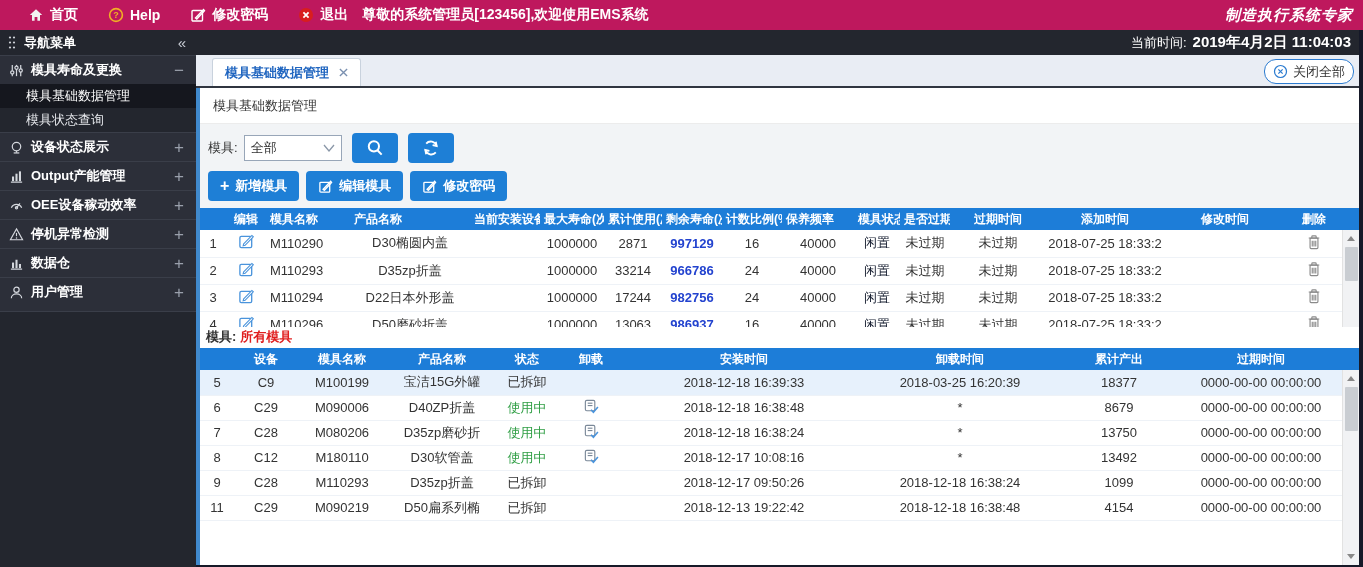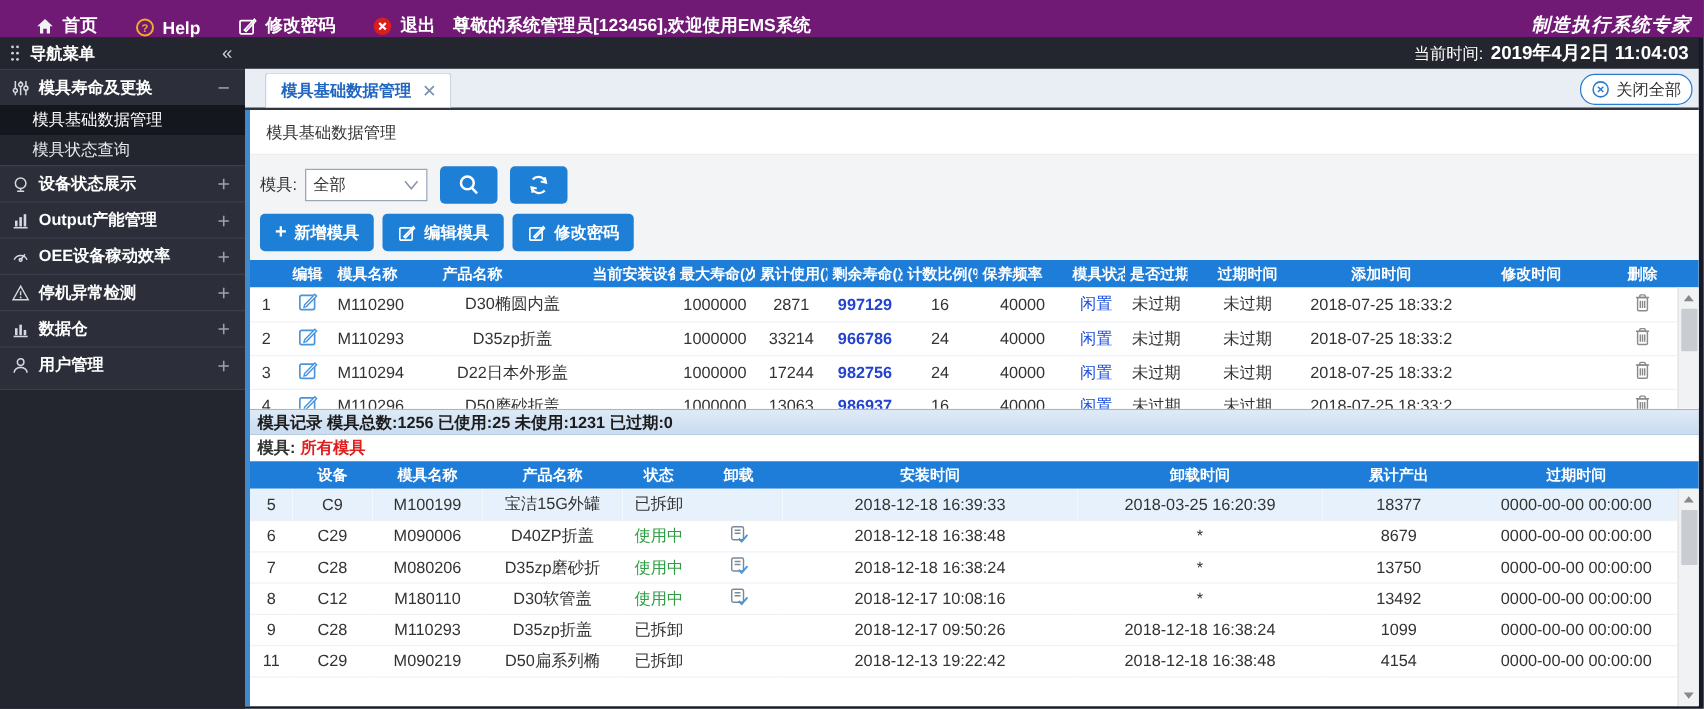--- a/index.html
+++ b/index.html
@@ -1,20 +1,20 @@
 <!DOCTYPE html>
 <html><head>
 <meta charset="utf-8">
 <style>
   *{margin:0;padding:0;box-sizing:border-box;}
   html,body{width:1363px;height:567px;overflow:hidden;}
   body{font-family:"Liberation Sans","DejaVu Sans",sans-serif;background:#161928;position:relative;font-size:13px;}
 
   
-  .topbar{position:absolute;top:0;left:0;width:1363px;height:30px;background:#701a75;display:flex;align-items:flex-end;color:#fff;}
+  .topbar{position:absolute;top:0;left:0;width:1363px;height:30px;background:#be185d;display:flex;align-items:center;color:#fff;}
   .tb-item{display:flex;align-items:center;gap:6px;margin-left:30px;font-weight:bold;font-size:14px;cursor:default;}
   .tb-item:first-child{margin-left:28px;}
   .tb-welcome{margin-left:14px;font-weight:bold;font-size:14px;}
   .tb-brand{margin-left:auto;margin-right:10px;font-weight:bold;font-style:italic;font-size:15px;letter-spacing:1px;}
   .i{display:inline-flex;align-items:center;justify-content:center;line-height:0;}
 
   
   .sidebar{position:absolute;top:30px;left:0;width:196px;bottom:0;background:#2c2f39;display:flex;flex-direction:column;color:#fff;}
   .sb-header{height:25px;flex:0 0 25px;background:#23262e;display:flex;align-items:center;padding:0 10px 0 8px;gap:8px;}
   .sb-title{font-weight:bold;font-size:13px;color:#fff;}
@@ -55,21 +55,21 @@
   .t2h th{text-align:center;padding:0;}
   .t1h th:nth-child(2),.t1h th:nth-child(n+13){text-align:center;padding:0;}
   td{font-size:13px;color:#333;text-align:center;white-space:nowrap;overflow:hidden;height:27px;border-bottom:1px solid #eef2f7;}
   .t1 td:nth-child(3){text-align:left;padding-left:4px;}
   .t2 td{height:25px;}
   .tbody-wrap{position:relative;overflow:hidden;background:#fff;}
   .t1w{flex:0 0 97px;height:97px;}
   .t2w{flex:1;}
   tr.selected{background:#e7f1fc;}
   .c-remain{color:#2343cf;font-weight:bold;}
-  .c-idle{color:#1d4ed8;}
+  .c-idle{color:#0f172a;}
   .state-use{color:#2f9e44;}
 
   .vscroll{position:absolute;top:0;right:0;bottom:0;width:17px;background:#f1f2f4;border-left:1px solid #e2e2e2;}
   .vs-arrow{position:absolute;left:0;width:16px;height:15px;display:flex;align-items:center;justify-content:center;}
   .vs-arrow.up{top:1px;}
   .vs-arrow.down{bottom:1px;}
   .tri-up{width:0;height:0;border-left:4px solid transparent;border-right:4px solid transparent;border-bottom:5px solid #888;}
   .tri-down{width:0;height:0;border-left:4px solid transparent;border-right:4px solid transparent;border-top:5px solid #888;}
   .vs-thumb{position:absolute;left:2px;width:13px;background:#c9cdd2;border-radius:1px;}
   .t1w .vs-thumb{top:17px;height:34px;}
@@ -506,21 +506,20 @@
           </tbody>
         </table>
       <div class="vscroll">
         <div class="vs-arrow up">
             <span class="tri-up"></span>
           </div>
         <div class="vs-thumb"></div>
       </div>
     </div>
 
-    <div class="summary-bar">模具记录 模具总数:1256 已使用:25 未使用:1231 已过期:0</div>
     <div class="mold-filter">
       <span>模具:</span>
       <span class="red">所有模具</span>
     </div>
 
     <div class="thead-wrap">
       <table class="t2h">
           <colgroup>
             <col style="width:34px">
             <col style="width:64px">

